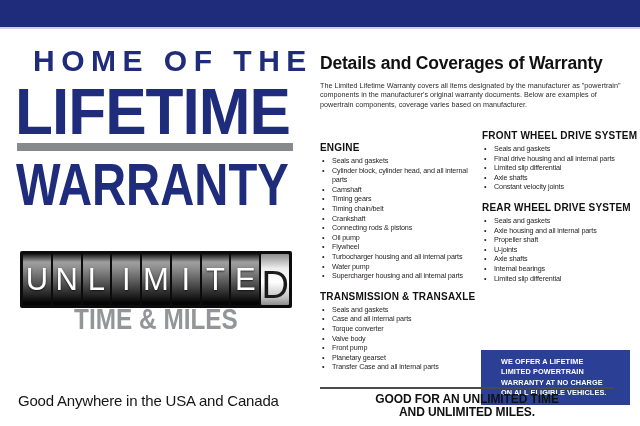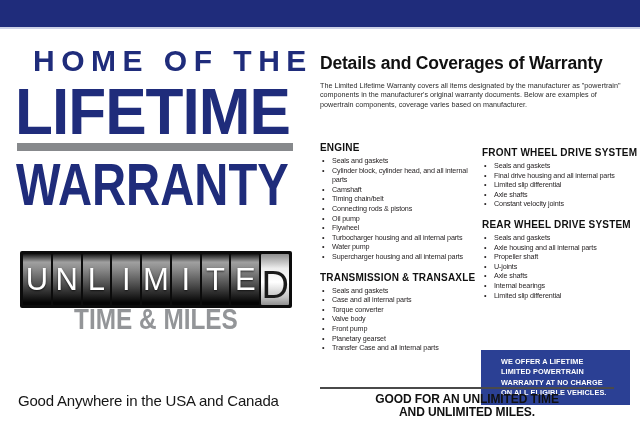--- a/index.html
+++ b/index.html
@@ -67,21 +67,21 @@
   .details-title {
     position:absolute; left:320px; top:53px; width:312px; white-space:nowrap;
     color:#111111; font-weight:bold; font-size:17.5px; letter-spacing:-.2px;
   }
   .details-intro {
     position:absolute; left:320px; top:81px; width:311px;
     color:#2b2b2b; font-size:7.2px; line-height:9.4px;
   }
 
   .col-a { position:absolute; left:320px; top:142px; width:160px; }
-  .col-b { position:absolute; left:482px; top:147px; width:151px; }
+  .col-b { position:absolute; left:482px; top:130px; width:151px; }
   .section + .section { margin-top:10px; }
   .section h3 {
     margin:0 0 3px 0; color:#111111; font-size:10px; font-weight:bold;
     letter-spacing:.2px; white-space:nowrap;
   }
   .section ul { margin:0; padding:0; list-style:none; }
   .section li {
     position:relative; padding-left:12px; font-size:7.2px; letter-spacing:-.15px;
     line-height:9.6px; color:#231f20;
   }
@@ -137,21 +137,23 @@
 
   <div class="details-intro">The Limited Lifetime Warranty covers all items designated by the manufacturer as "powertrain" components in the manufacturer's original warranty documents. Below are examples of powertrain components, coverage varies based on manufacturer.</div>
 
   <div class="col-a">
     <div class="section">
       <h3>ENGINE</h3>
       <ul>
           <li>Seals and gaskets</li>
           <li>Cylinder block, cylinder head, and all internal parts</li>
           <li>Camshaft</li>
+          <li>Timing gears</li>
           <li>Timing chain/belt</li>
+          <li>Crankshaft</li>
           <li>Connecting rods &amp; pistons</li>
           <li>Oil pump</li>
           <li>Flywheel</li>
           <li>Turbocharger housing and all internal parts</li>
           <li>Water pump</li>
           <li>Supercharger housing and all internal parts</li>
         </ul>
     </div>
     <div class="section">
       <h3>TRANSMISSION &amp; TRANSAXLE</h3>

